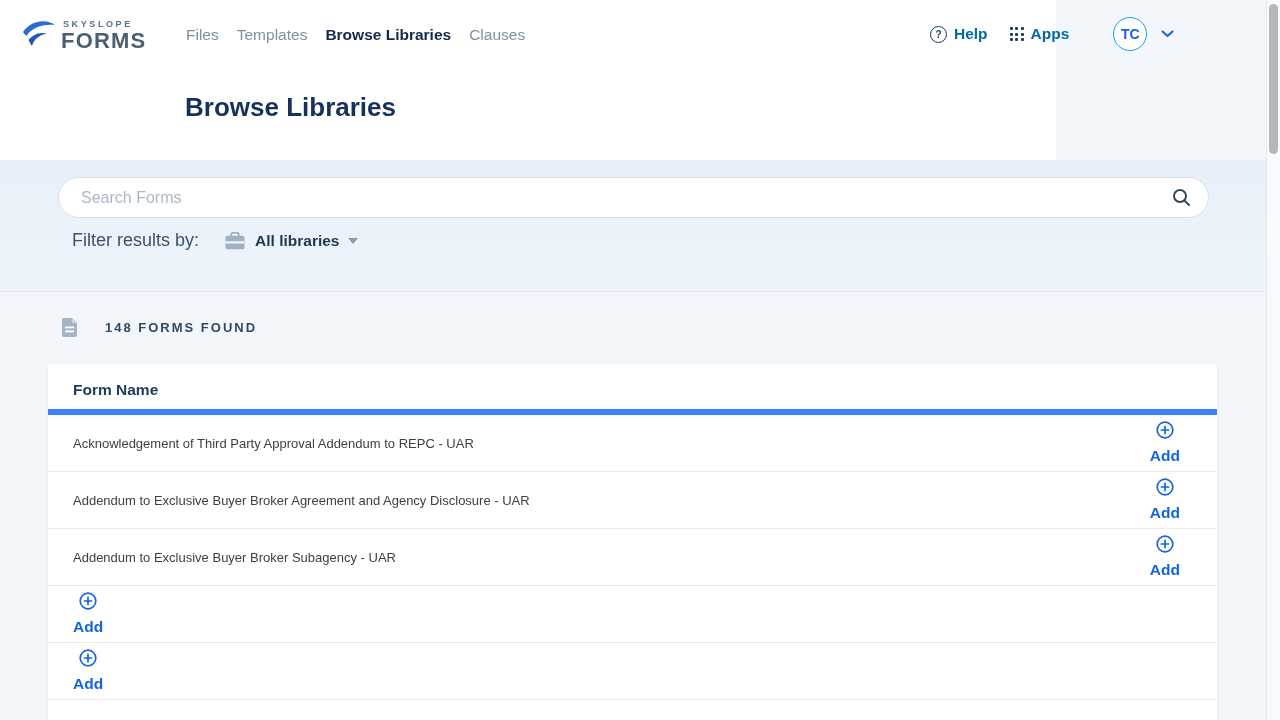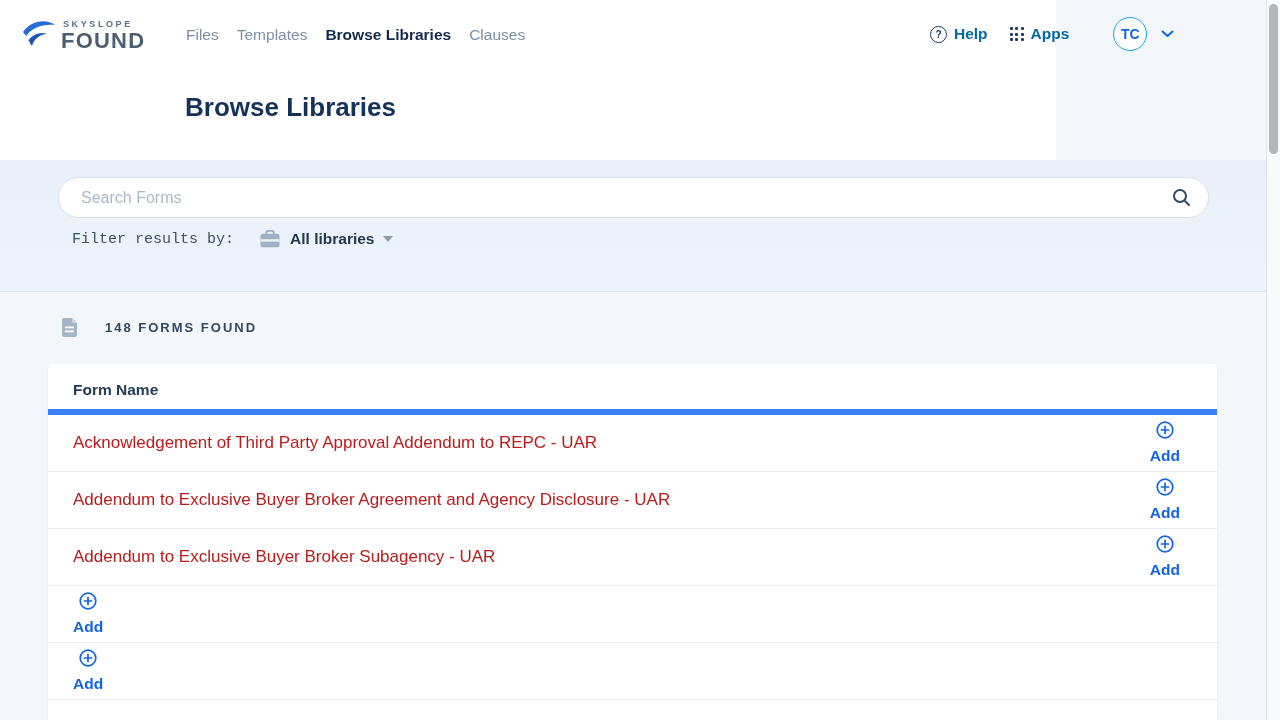--- a/index.html
+++ b/index.html
@@ -37,37 +37,37 @@
                     background:linear-gradient(180deg,#e8eff8 0%,#eef4fb 100%);
                     border-bottom:1px solid #dfe5ec; }
   .search-wrap { position:absolute; left:58px; top:17px; width:1151px; height:41px; }
   .search-input { width:100%; height:100%; border:1px solid #d8e0ea; border-radius:21px; background:#fff;
                   padding:0 50px 0 22px; font-size:16px; color:#3e5166; outline:none;
                   font-family:"Liberation Sans", sans-serif; }
   .search-input::placeholder { color:#a9b9c9; }
   .search-icon { position:absolute; right:18px; top:11px; cursor:pointer; }
 
   .filter-row { position:absolute; left:72px; top:70px; display:flex; align-items:center; cursor:default; }
-  .filter-label { font-size:15px; color:#3e5166;font-family:Liberation Mono, monospace; }
+  .filter-label { font-size:18px; color:#3e5166; }
   .briefcase { margin-left:26px; display:flex; }
   .filter-value { font-size:15.5px; font-weight:bold; color:#22384f; margin-left:10px; cursor:pointer; }
   .caret-down { margin-left:9px; width:0; height:0; border-left:5px solid transparent;
                 border-right:5px solid transparent; border-top:6px solid #8a9bae; }
 
   
   .count-row { position:absolute; left:61px; top:317px; display:flex; align-items:center; gap:27px; }
   .count-label { font-size:13px; font-weight:bold; letter-spacing:2px; color:#334962; }
 
   .card { position:absolute; left:48px; top:364px; width:1169px; height:356px; background:#fff;
           border-radius:4px 4px 0 0; box-shadow:0 1px 3px rgba(30,50,80,0.08); overflow:hidden; }
   .thead { height:51px; line-height:51px; padding-left:25px; font-size:15.5px; font-weight:bold;
            color:#223c58; border-bottom:6px solid #3b82f6; }
   .row { height:57px; border-bottom:1px solid #e7eaee; display:flex; align-items:center;
          justify-content:space-between; padding:0 37px 0 25px; }
-  .row-name { font-size:17px; color:#b91c1c; }
+  .row-name { font-size:13px; color:#404040; }
   .add-btn { display:flex; align-items:center; gap:8px; background:none; border:none; cursor:pointer;
              font-family:"Liberation Sans", sans-serif;flex-direction:column; }
   .add-label { font-size:15.5px; font-weight:bold; color:#1364dd; }
 
   
   .scrollbar { position:absolute; right:0; top:0; width:14px; height:720px; background:#f9fafb;
                border-left:1px solid #e4e6e9; }
   .scroll-thumb { position:absolute; left:2px; top:4px; width:9px; height:150px;
                   background:#b4b7ba; border-radius:5px; cursor:pointer; }
 </style>
@@ -76,21 +76,21 @@
 
 <div class="header-white">
 
   <div class="brand">
     <svg width="34" height="36" viewBox="0 0 34 36">
       <path d="M1 15 C 8 4, 24 1, 33 8 C 21 6.5, 9 11, 4.5 19 C 3 17.7, 1.8 16.4, 1 15 Z" fill="#2b6bd4"></path>
       <path d="M6.5 23 C 10.5 17.5, 18 14.5, 25 16.5 C 17.5 18, 12 22, 10 29 C 8.6 27.2, 7.4 25.2, 6.5 23 Z" fill="#1e57b8"></path>
     </svg>
     <div class="brand-text">
       <span class="brand-top">SKYSLOPE</span>
-      <span class="brand-bottom">FOUND</span>
+      <span class="brand-bottom">FORMS</span>
     </div>
   </div>
 
   <nav class="nav">
     <span class="nav-item">Files</span>
     <span class="nav-item">Templates</span>
     <span class="nav-item active">Browse Libraries</span>
     <span class="nav-item">Clauses</span>
   </nav>
 

